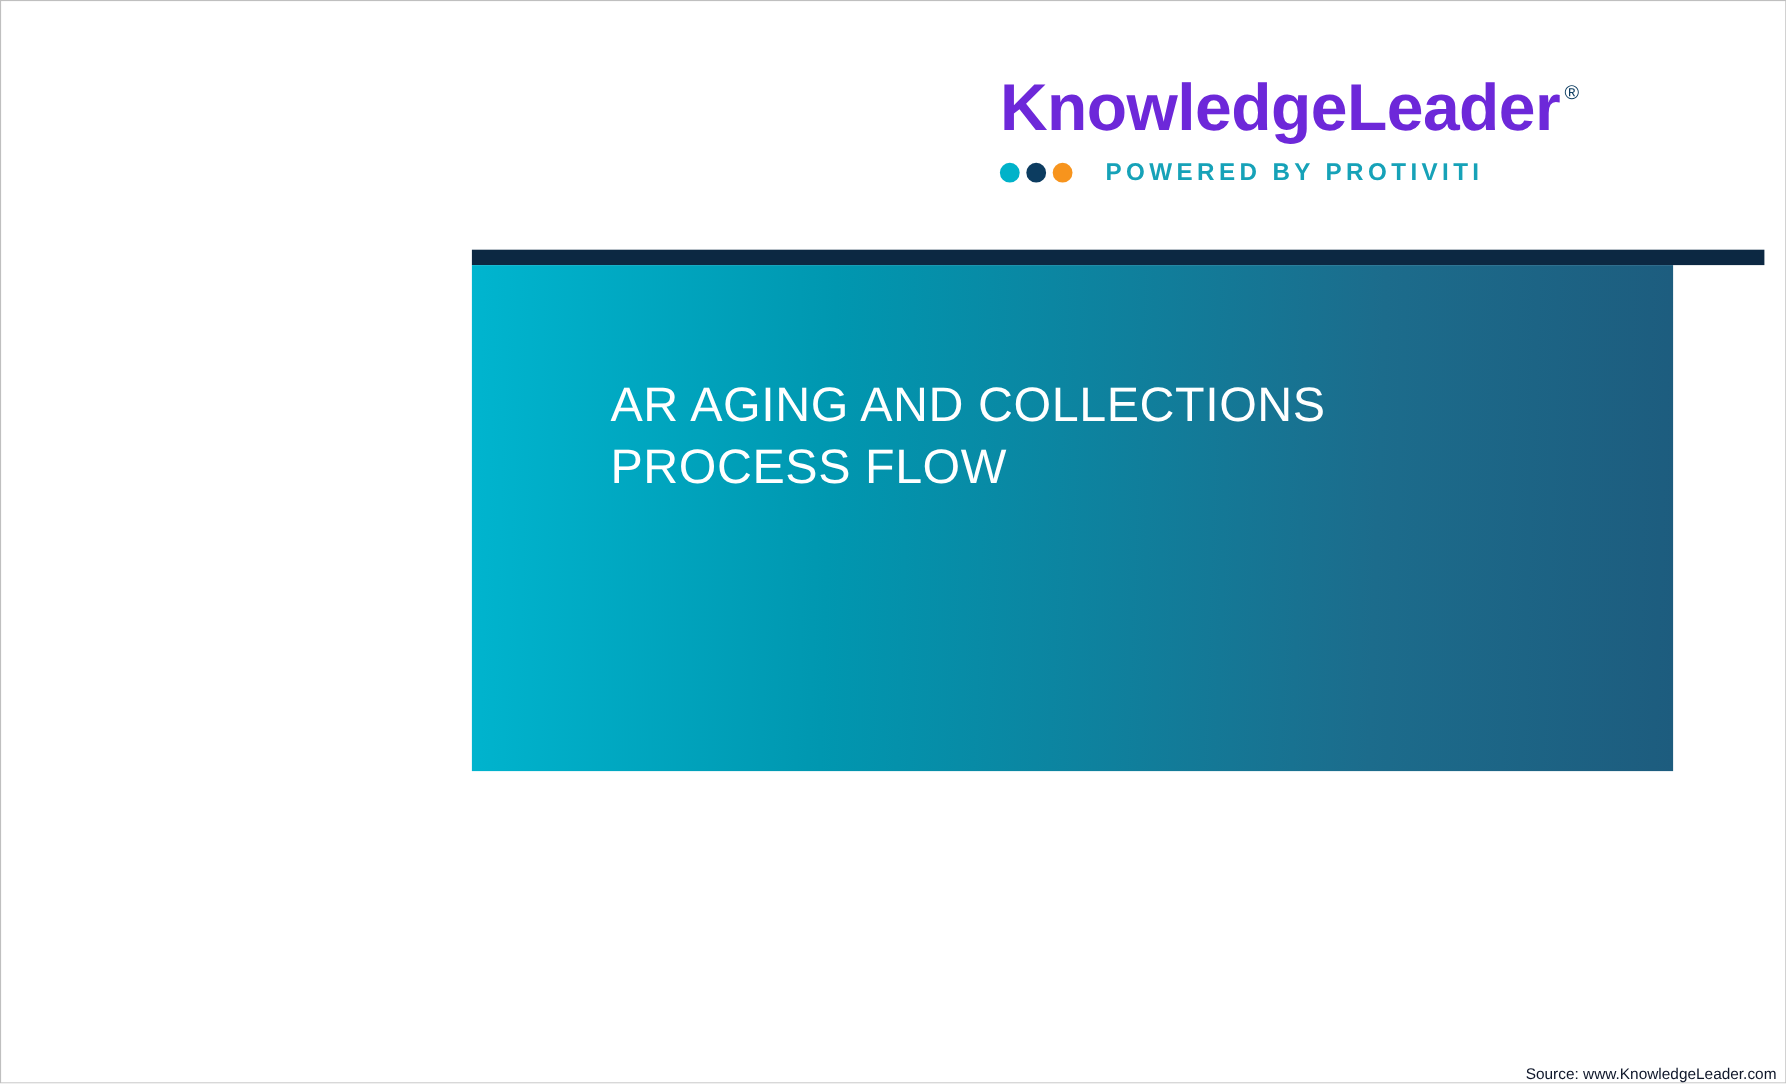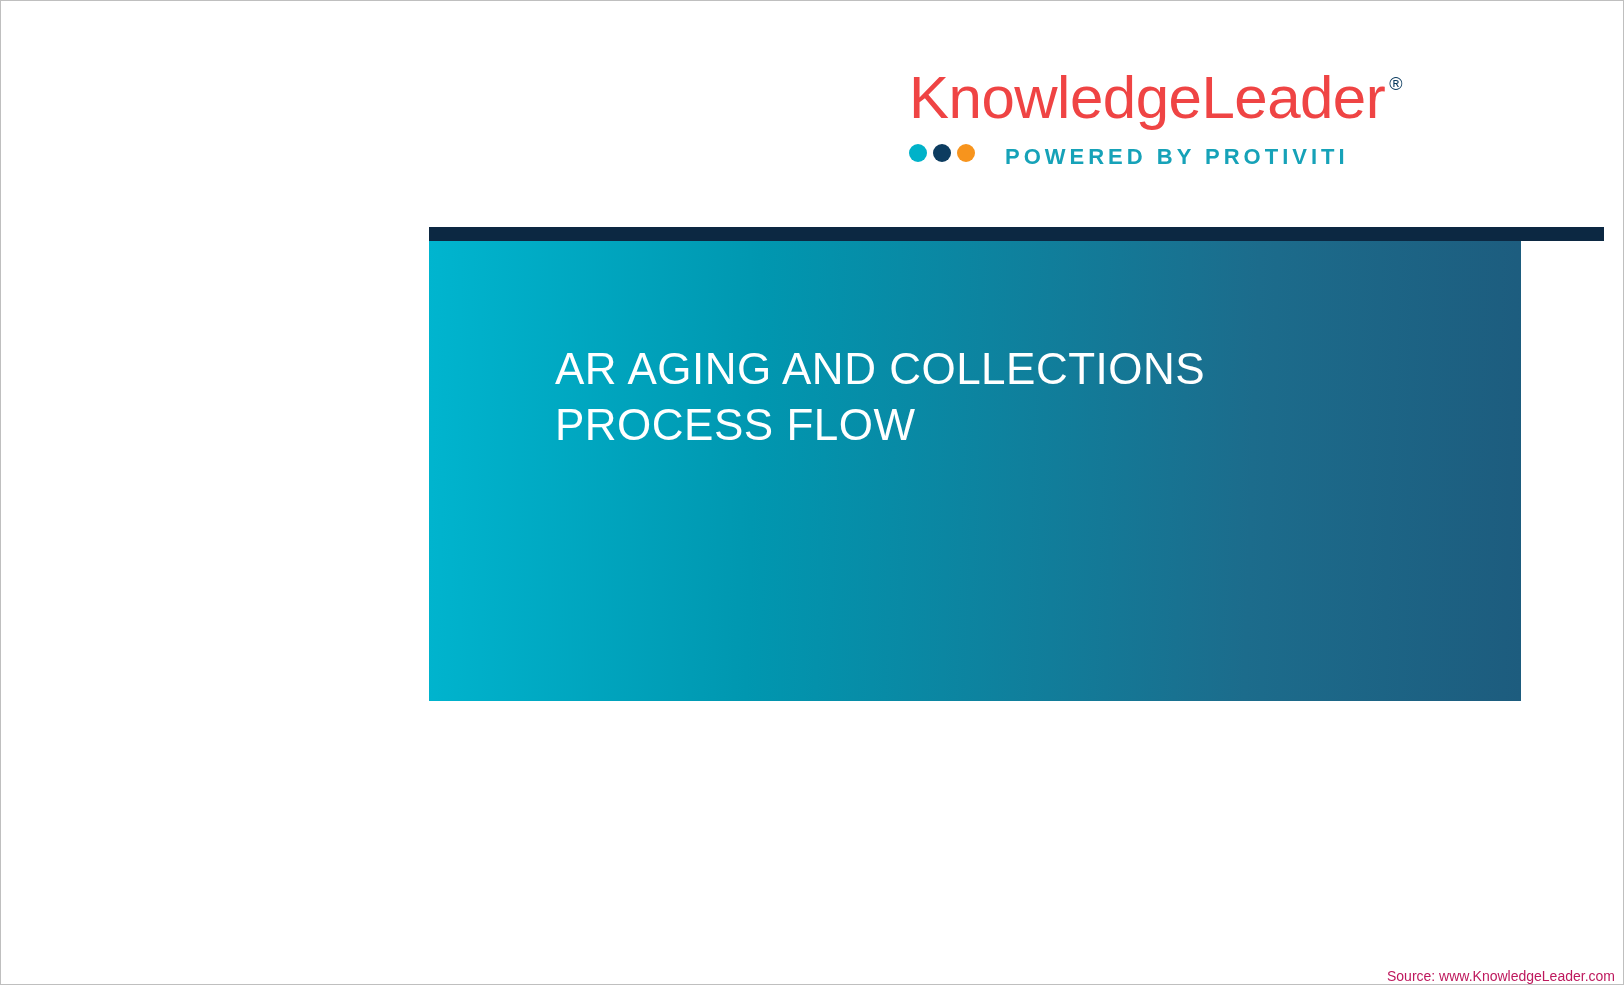--- a/index.html
+++ b/index.html
@@ -18,34 +18,35 @@
   }
 
   
   .logo-wrap {
     position: absolute;
     top: 62px;
     left: 908px;
   }
   .logo-word {
     font-size: 60px;
-    font-weight: 400;
-    color: #ef4444;
+    font-weight: 700;
+    color: #6d28d9;
     letter-spacing: -0.5px;
     white-space: nowrap;
   }
   .logo-reg {
     font-size: 18px;
     color: #0c3c60;
     position: relative;
     top: -28px;
     margin-left: 4px;
   }
   .tagline-row {
     display: flex;
+    align-items: center;
     margin-top: 12px;
   }
   .dots {
     display: flex;
     gap: 6px;
     margin-right: 30px;
   }
   .dot {
     width: 18px;
     height: 18px;
@@ -90,21 +91,21 @@
     line-height: 1.28;
     letter-spacing: 0.5px;
   }
 
   
   .source {
     position: absolute;
     bottom: 0px;
     right: 8px;
     font-size: 14px;
-    color: #be185d;
+    color: #0f172a;
   }
 </style>
 </head>
 <body>
 
 <div class="page">
 
   <div class="logo-wrap">
     <div>
       <span class="logo-word">KnowledgeLeader</span><span class="logo-reg">®</span>

